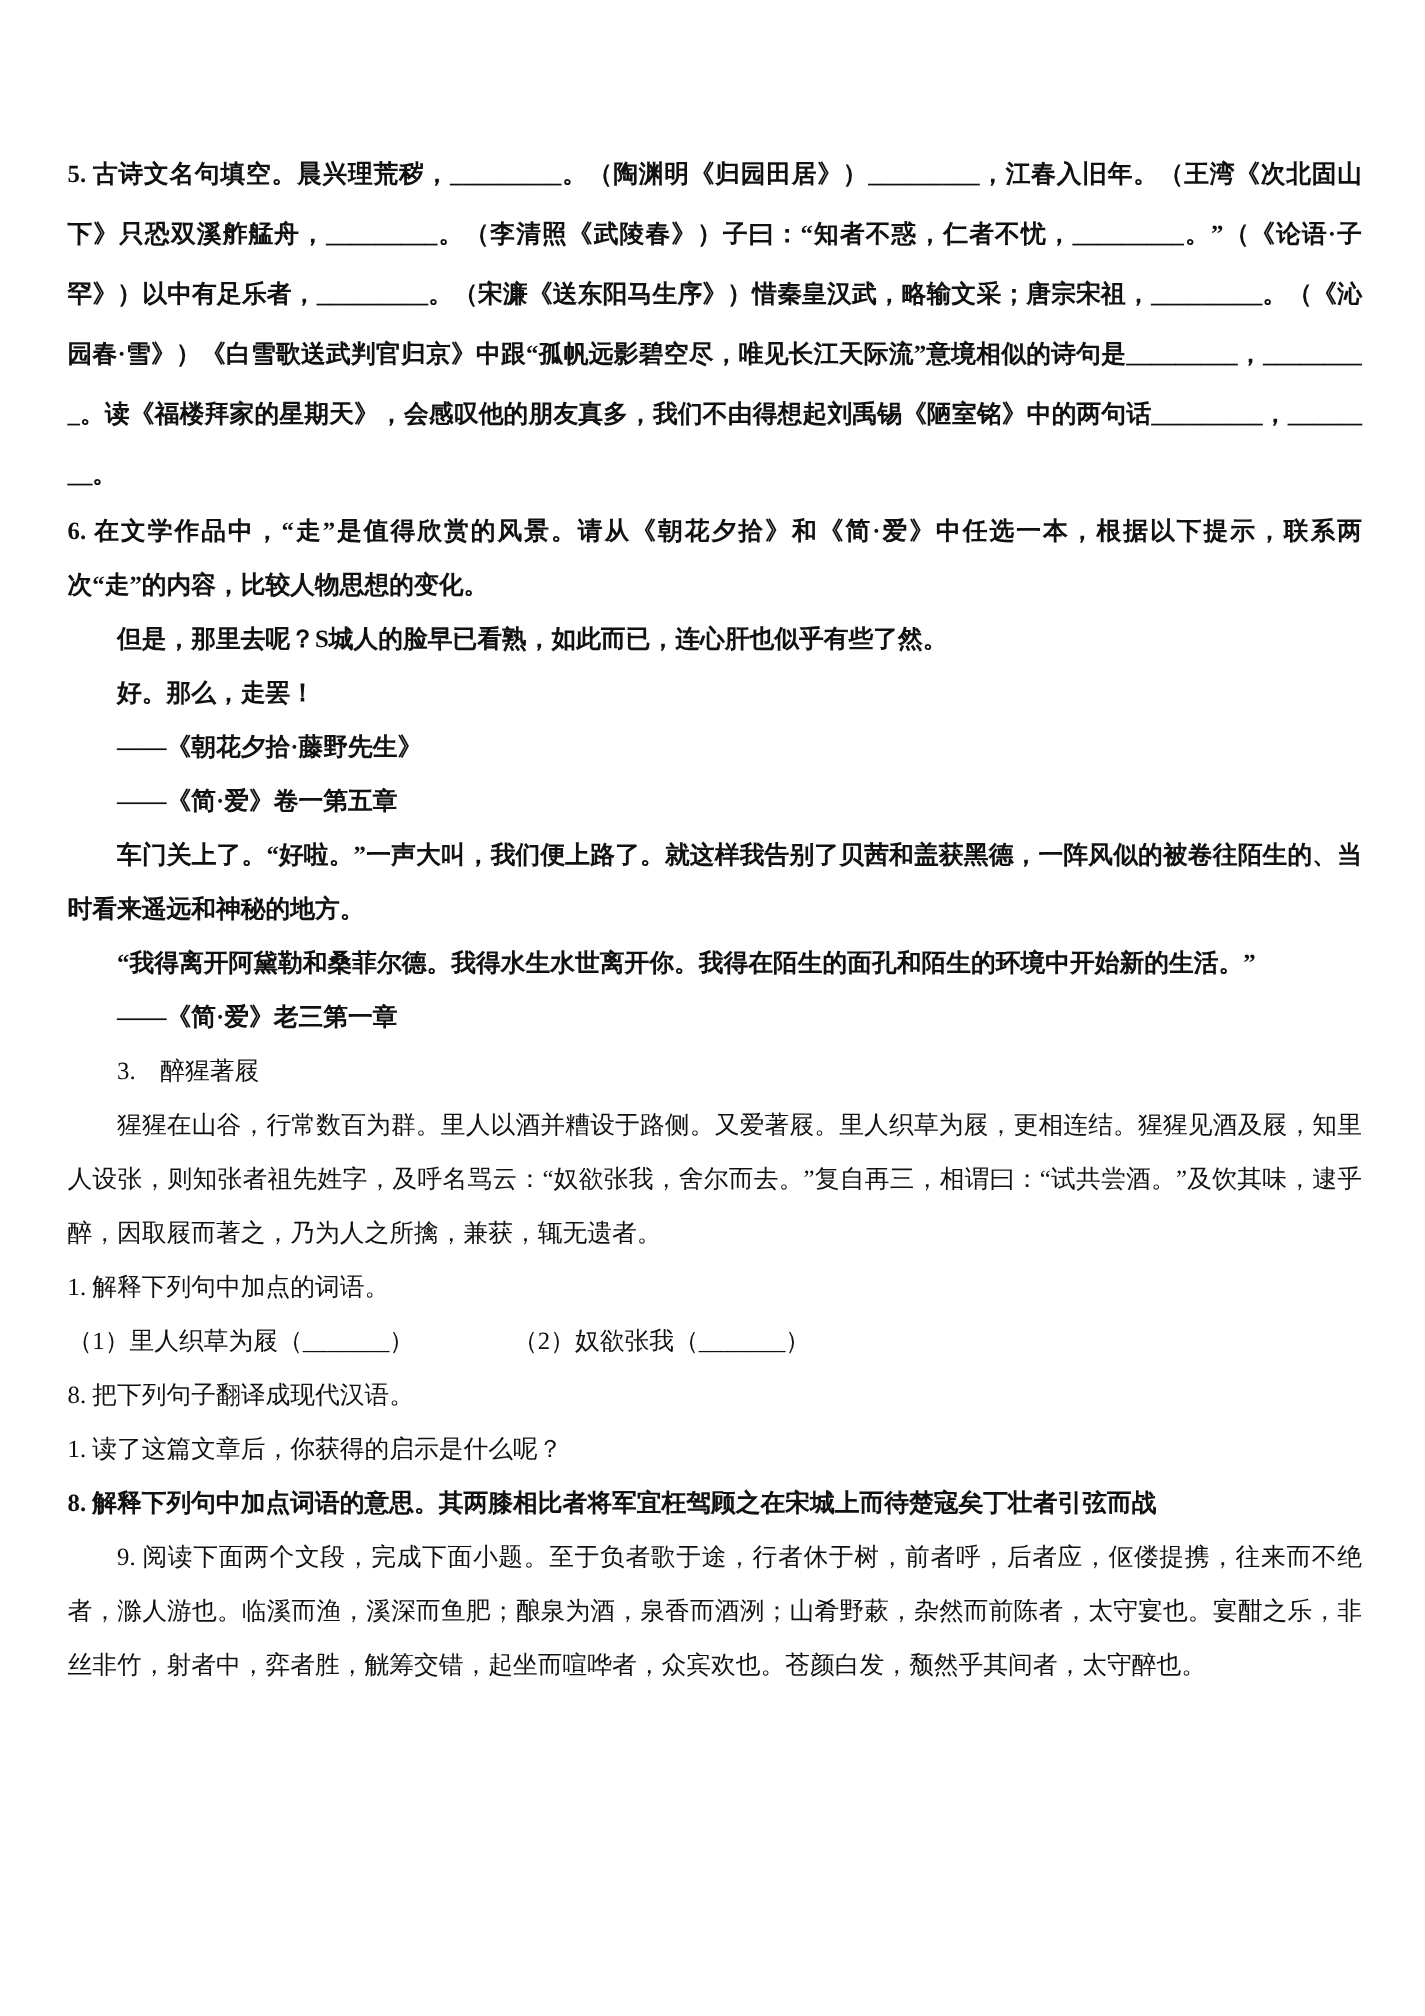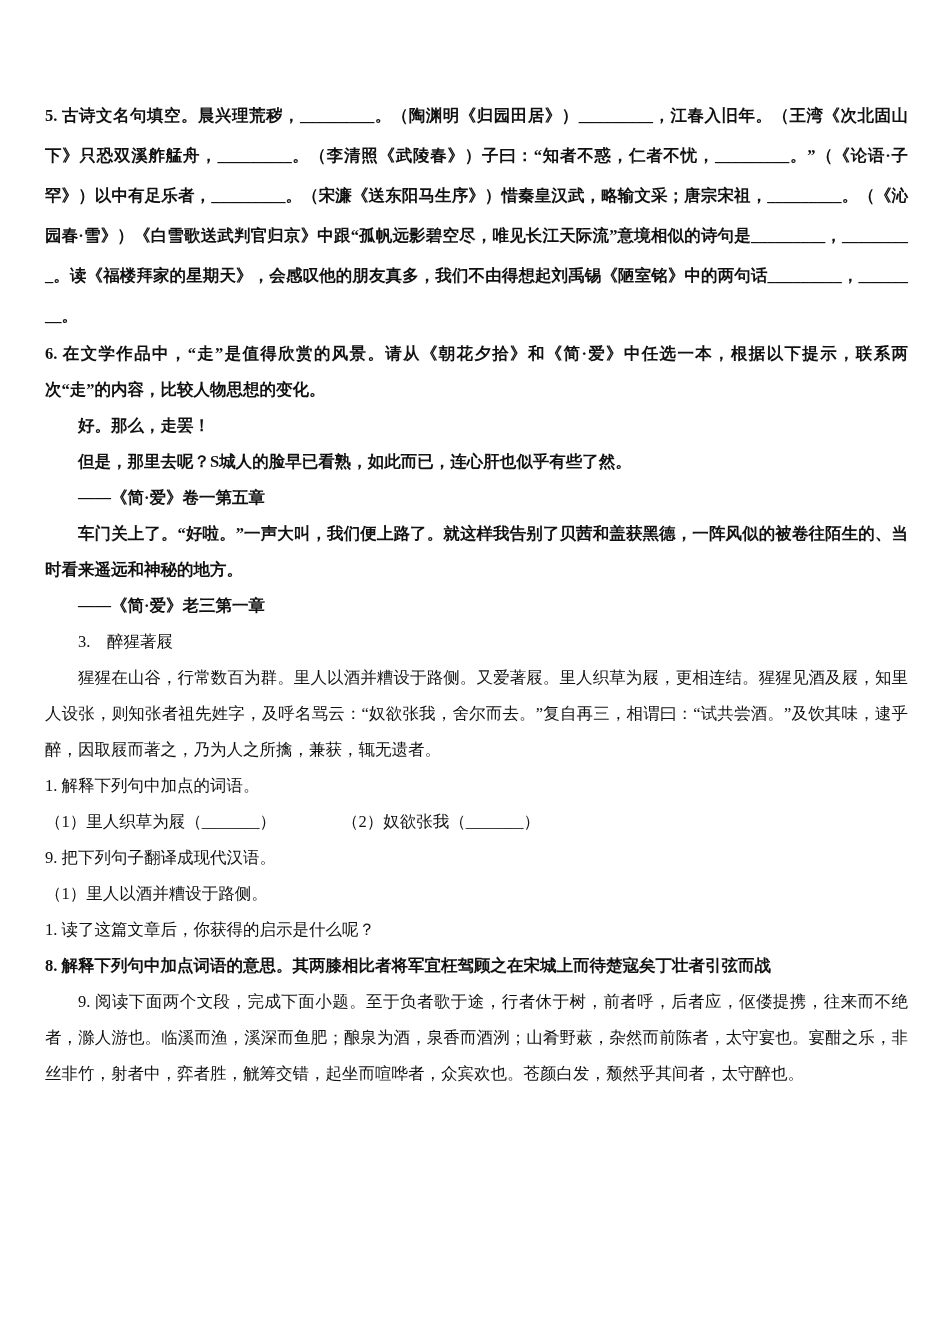--- a/index.html
+++ b/index.html
@@ -28,33 +28,34 @@
 </style>
 </head>
 <body>
 
 <div class="page">
 
   <p class="p q5 heavy">5. 古诗文名句填空。晨兴理荒秽，_________。（陶渊明《归园田居》）_________，江春入旧年。（王湾《次北固山下》只恐双溪舴艋舟，_________。（李清照《武陵春》）子曰：“知者不惑，仁者不忧，_________。”（《论语·子罕》）以中有足乐者，_________。（宋濂《送东阳马生序》）惜秦皇汉武，略输文采；唐宗宋祖，_________。（《沁园春·雪》）《白雪歌送武判官归京》中跟“孤帆远影碧空尽，唯见长江天际流”意境相似的诗句是_________，_________。读《福楼拜家的星期天》，会感叹他的朋友真多，我们不由得想起刘禹锡《陋室铭》中的两句话_________，________。</p>
 
   <p class="p heavy">6. 在文学作品中，“走”是值得欣赏的风景。请从《朝花夕拾》和《简·爱》中任选一本，根据以下提示，联系两次“走”的内容，比较人物思想的变化。</p>
 
+  <p class="p heavy indent">但是，那里去呢？S城人的脸早已看熟，如此而已，连心肝也似乎有些了然。</p>
   <p class="p heavy indent">好。那么，走罢！</p>
-  <p class="p heavy indent">但是，那里去呢？S城人的脸早已看熟，如此而已，连心肝也似乎有些了然。</p>
+  <p class="p heavy indent">——《朝花夕拾·藤野先生》</p>
   <p class="p heavy indent">——《简·爱》卷一第五章</p>
   <p class="p heavy indent">车门关上了。“好啦。”一声大叫，我们便上路了。就这样我告别了贝茜和盖获黑德，一阵风似的被卷往陌生的、当时看来遥远和神秘的地方。</p>
+  <p class="p heavy indent">“我得离开阿黛勒和桑菲尔德。我得水生水世离开你。我得在陌生的面孔和陌生的环境中开始新的生活。”</p>
   <p class="p heavy indent">——《简·爱》老三第一章</p>
 
 
   <p class="p indent">3.　醉猩著屐</p>
   <p class="p indent">猩猩在山谷，行常数百为群。里人以酒并糟设于路侧。又爱著屐。里人织草为屐，更相连结。猩猩见酒及屐，知里人设张，则知张者祖先姓字，及呼名骂云：“奴欲张我，舍尔而去。”复自再三，相谓曰：“试共尝酒。”及饮其味，逮乎醉，因取屐而著之，乃为人之所擒，兼获，辄无遗者。</p>
 
   <p class="p">1. 解释下列句中加点的词语。</p>
   <p class="p">（1）里人织草为屐（_______）　　　　（2）奴欲张我（_______）</p>
-  <p class="p">9. 把下列句子翻译成现代汉语。</p>
-  <p class="p">（1）里人以酒并糟设于路侧。</p>
+  <p class="p">8. 把下列句子翻译成现代汉语。</p>
   <p class="p">1. 读了这篇文章后，你获得的启示是什么呢？</p>
 
   <p class="p heavy">8. 解释下列句中加点词语的意思。其两膝相比者将军宜枉驾顾之在宋城上而待楚寇矣丁壮者引弦而战</p>
 
   <p class="p indent">9. 阅读下面两个文段，完成下面小题。至于负者歌于途，行者休于树，前者呼，后者应，伛偻提携，往来而不绝者，滁人游也。临溪而渔，溪深而鱼肥；酿泉为酒，泉香而酒洌；山肴野蔌，杂然而前陈者，太守宴也。宴酣之乐，非丝非竹，射者中，弈者胜，觥筹交错，起坐而喧哗者，众宾欢也。苍颜白发，颓然乎其间者，太守醉也。</p>
 
 </div>
 
 </body></html>

